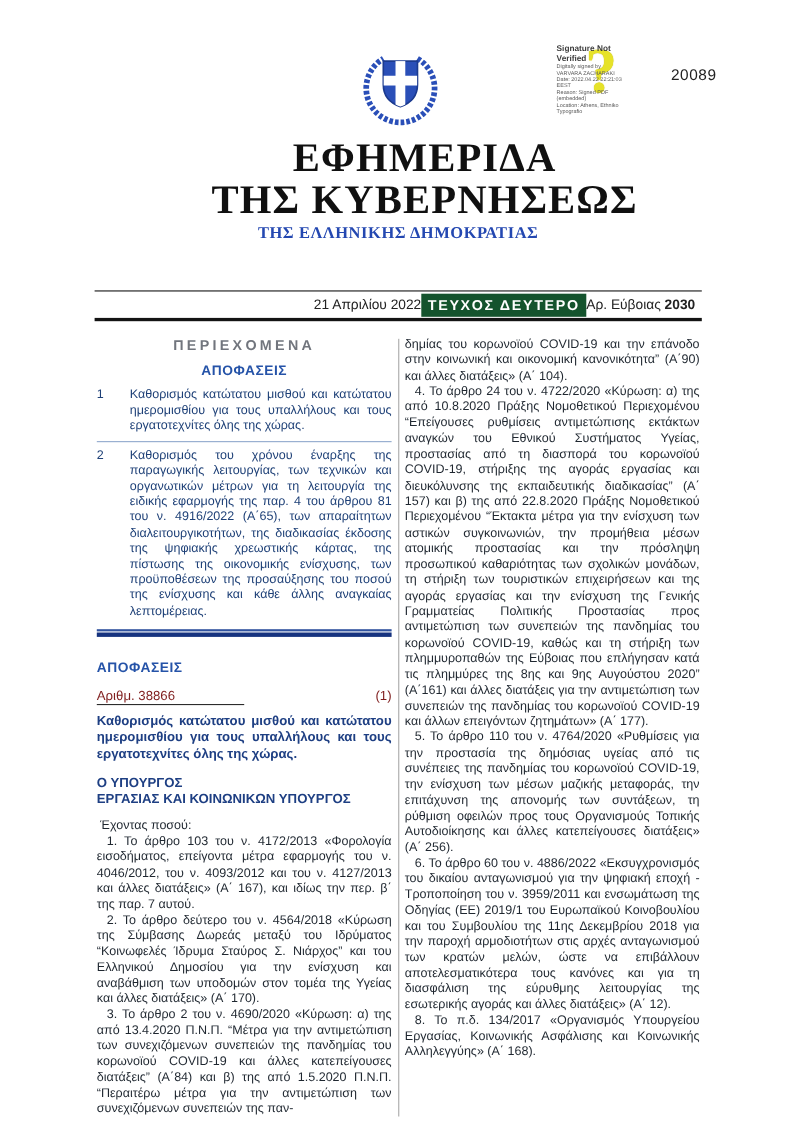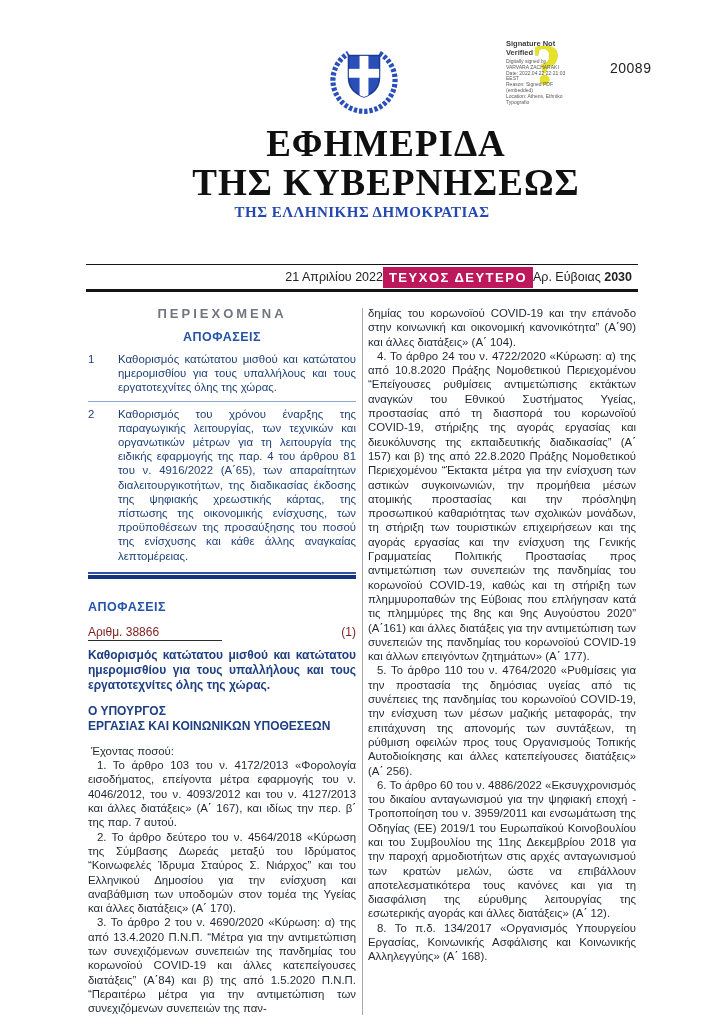--- a/index.html
+++ b/index.html
@@ -29,21 +29,21 @@
   .masthead-sub { margin-top:2px; font-size:15px; font-weight:bold; color:#2448b1; letter-spacing:.5px; }
 
   
   .issue-bar {
     position:absolute; top:264px; left:86px; width:552px; height:28px;
     border-top:1.5px solid #141414; border-bottom:3px solid #141414;
     display:flex; align-items:center; justify-content:flex-end;
   }
   .issue-date { font-size:12.5px; color:#222; padding-left:20px; }
   .issue-type {
-    background:#be185d; color:#ffffff; font-weight:bold; font-size:13px;
+    background:#14532d; color:#ffffff; font-weight:bold; font-size:13px;
     letter-spacing:1.5px; width:150px; height:21px;
     display:flex; align-items:center; justify-content:center;
   }
   .issue-sheet { font-size:12.5px; color:#222; padding-right:6px; }
   .issue-sheet b { font-weight:bold; }
 
   
   .columns { position:absolute; top:306px; left:88px; width:548px; display:flex; }
   .col { width:268px; }
   .col-divider { width:1px; background:#a9a9a9; margin:2px 5px 0 6px; min-height:648px; }
@@ -147,21 +147,21 @@
       <div class="dec-numrow">
         <span>Αριθμ. 38866</span>
         <span>(1)</span>
       </div>
       <div class="dec-numline"></div>
 
       <div class="dec-title">Καθορισμός κατώτατου μισθού και κατώτατου ημερομισθίου για τους υπαλλήλους και τους εργατοτεχνίτες όλης της χώρας.</div>
 
       <div class="dec-authority">
         <div>Ο ΥΠΟΥΡΓΟΣ</div>
-        <div>ΕΡΓΑΣΙΑΣ ΚΑΙ ΚΟΙΝΩΝΙΚΩΝ ΥΠΟΘΕΣΕΩΝ</div>
+        <div>ΕΡΓΑΣΙΑΣ ΚΑΙ ΚΟΙΝΩΝΙΚΩΝ ΥΠΟΥΡΓΟΣ</div>
       </div>
 
       <div class="dec-intro">Έχοντας ποσού:</div>
 
       <div class="body-paras">
 
       <p>1. Το άρθρο 103 του ν. 4172/2013 «Φορολογία εισοδήματος, επείγοντα μέτρα εφαρμογής του ν. 4046/2012, του ν. 4093/2012 και του ν. 4127/2013 και άλλες διατάξεις» (Α΄ 167), και ιδίως την περ. β΄ της παρ. 7 αυτού.</p>
           <p>2. Το άρθρο δεύτερο του ν. 4564/2018 «Κύρωση της Σύμβασης Δωρεάς μεταξύ του Ιδρύματος “Κοινωφελές Ίδρυμα Σταύρος Σ. Νιάρχος” και του Ελληνικού Δημοσίου για την ενίσχυση και αναβάθμιση των υποδομών στον τομέα της Υγείας και άλλες διατάξεις» (Α΄ 170).</p>
           <p>3. Το άρθρο 2 του ν. 4690/2020 «Κύρωση: α) της από 13.4.2020 Π.Ν.Π. “Μέτρα για την αντιμετώπιση των συνεχιζόμενων συνεπειών της πανδημίας του κορωνοϊού COVID-19 και άλλες κατεπείγουσες διατάξεις” (Α΄84) και β) της από 1.5.2020 Π.Ν.Π. “Περαιτέρω μέτρα για την αντιμετώπιση των συνεχιζόμενων συνεπειών της παν-</p>
         </div>

